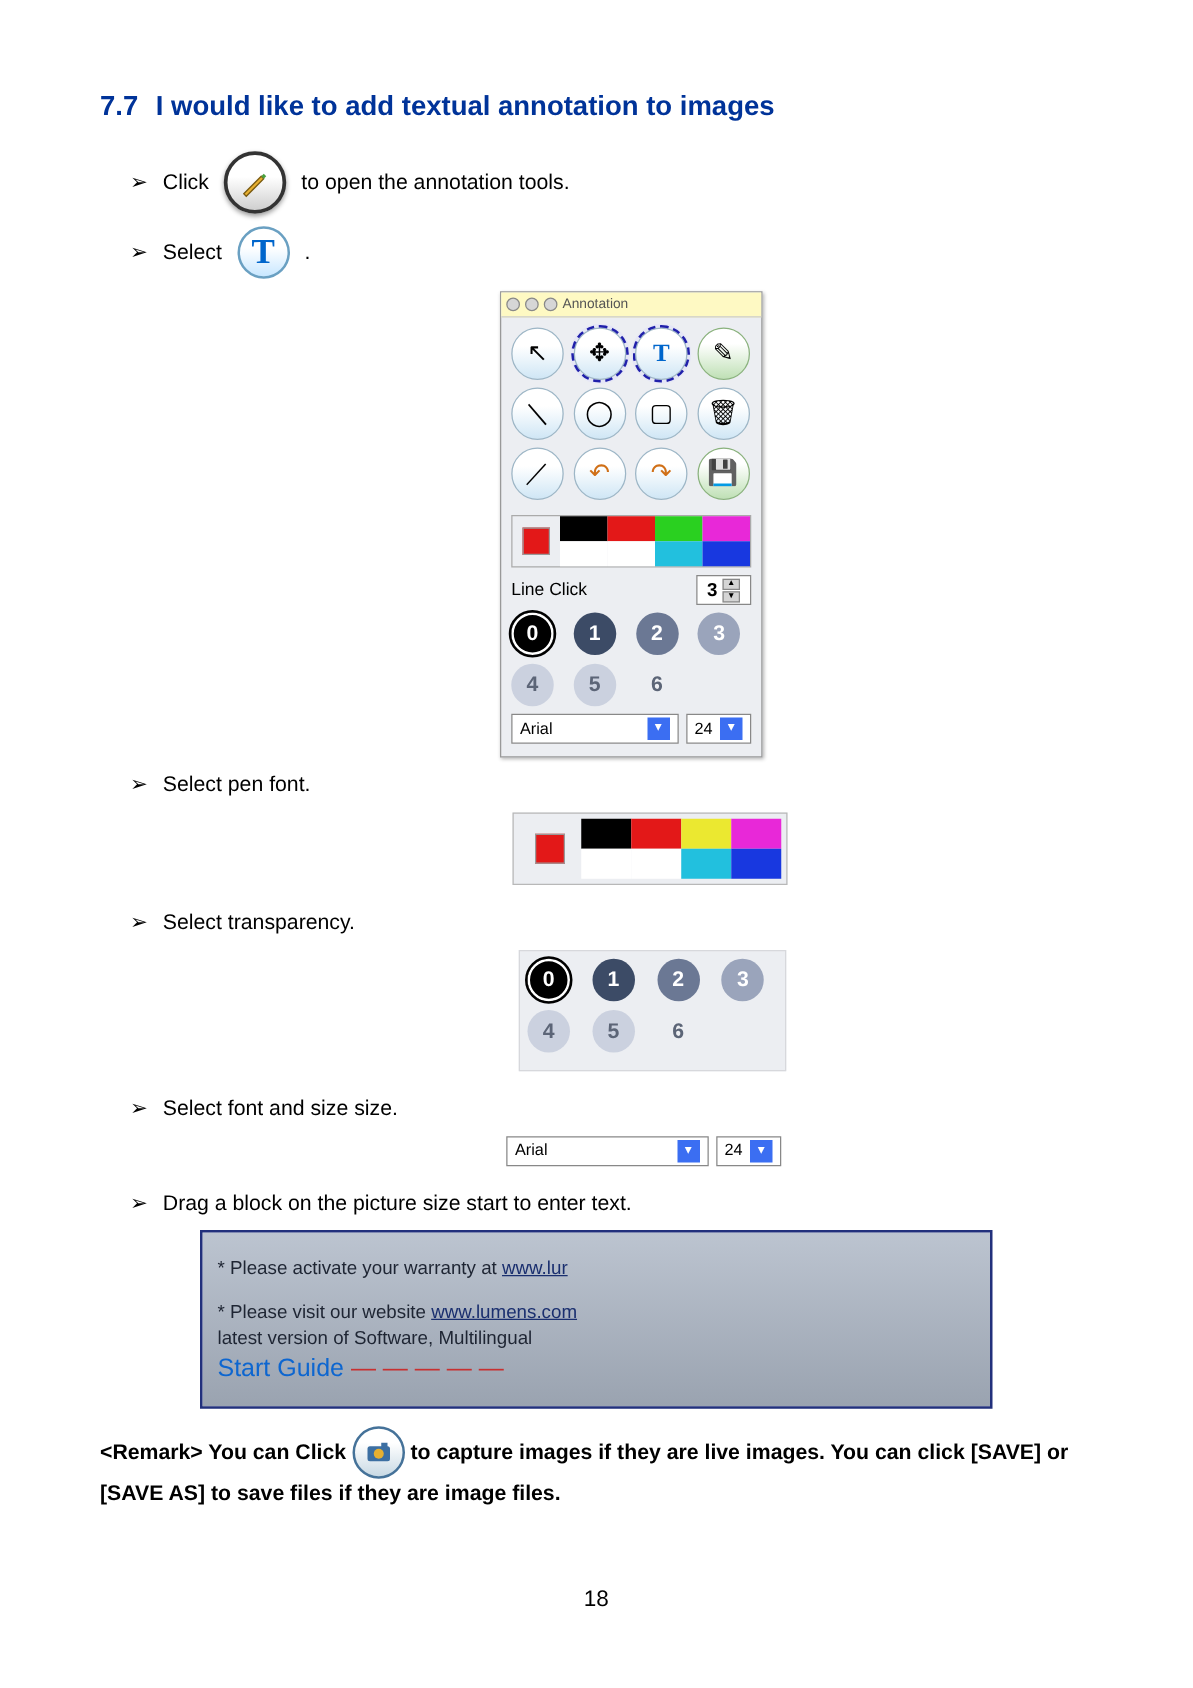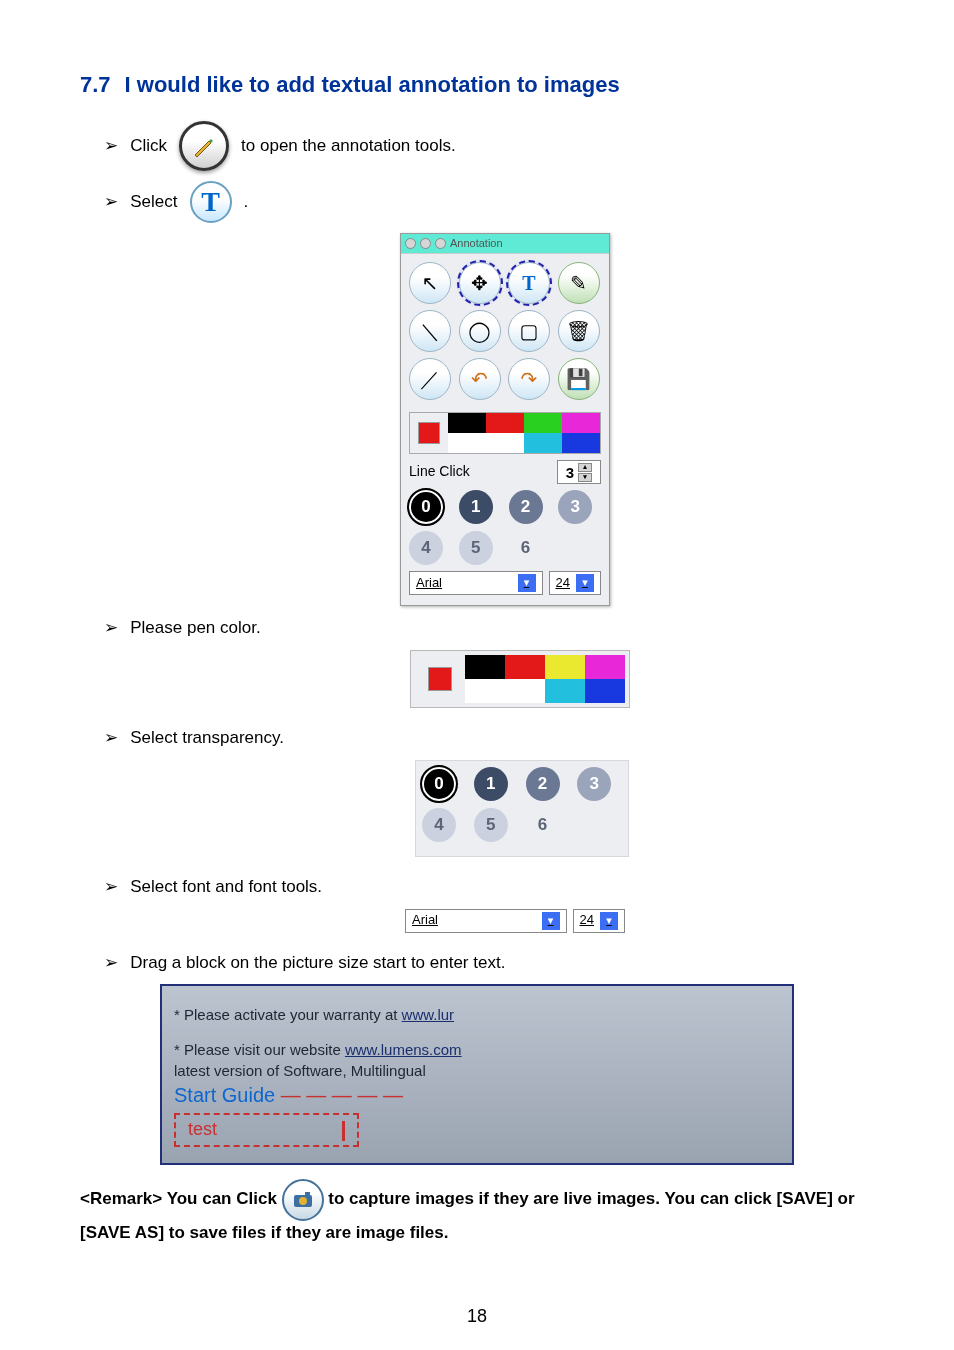--- a/index.html
+++ b/index.html
@@ -62,21 +62,21 @@
     box-shadow: 1px 1px 3px rgba(0,0,0,0.3);
   }
   .panel-title {
     font-size: 11px;
     color: #555;
     padding: 2px 4px;
     display: flex;
     align-items: center;
     gap: 4px;
     border-bottom: 1px solid #ccc;
-    background: #5eead4;
+    background: #fef9c3;
   }
   .traffic { width:9px; height:9px; border-radius:50%; border:1px solid #888; background:#d6d6d6; }
   .tool-grid {
     display: grid;
     grid-template-columns: repeat(4, 1fr);
     gap: 6px;
     padding: 8px;
   }
   .tool-btn {
     width: 40px; height: 40px;
@@ -129,21 +129,20 @@
   }
   .transp.sel { background:#000; outline:2px solid #000; box-shadow: 0 0 0 2px #fff inset;}
   .transp.d1 { background:#3c4b66; }
   .transp.d2 { background:#6b7894; }
   .transp.d3 { background:#9aa4bb; }
   .transp.l { background:#cbd1df; color:#5c6577; }
   .transp.plain { background:#eceef2; color:#5c6577; }
   .font-row {
     display:flex; gap:6px; margin:6px 8px 10px 8px;
     align-items:center;
-    text-decoration:underline;
   }
   .combo {
     background:#fff; border:1px solid #888; height:22px;
     display:flex; align-items:center; padding:0 6px;
     font-size:13px;
   }
   .combo .arrows {
     background:#3b6ef2; color:#fff; width:18px; height:18px;
     display:inline-flex; align-items:center; justify-content:center;
     font-size:11px; margin-left:6px;
@@ -281,21 +280,21 @@
     </div>
     <div class="combo">
       <span>24</span>
       <span class="arrows">▾</span>
     </div>
   </div>
 </div>
 
 <div class="step-row">
   <span class="arrow">➢</span>
-  <span>Please pen color.</span>
+  <span>Select pen font.</span>
 </div>
 
 <div class="detail-swatches">
   <div style="grid-column:1; grid-row:1/3; display:flex;align-items:center;justify-content:center;">
       <div style="width:22px;height:22px;background:#e31818;border:1px solid #999;"></div>
     </div>
   <div class="cell" style="background:#000;"></div>
   <div class="cell" style="background:#e31818;"></div>
   <div class="cell" style="background:#ebe830;"></div>
   <div class="cell" style="background:#e828d8;"></div>
@@ -317,21 +316,21 @@
     <span class="transp d2">2</span>
     <span class="transp d3">3</span>
     <span class="transp l">4</span>
     <span class="transp l">5</span>
     <span class="transp plain">6</span>
   </div>
 </div>
 
 <div class="step-row" style="margin-top:18px;">
   <span class="arrow">➢</span>
-  <span>Select font and font tools.</span>
+  <span>Select font and size size.</span>
 </div>
 
 <div class="detail-font font-row">
   <div class="combo" style="flex:1;">
     <span>Arial</span>
     <span style="flex:1"></span>
     <span class="arrows">▾</span>
   </div>
   <div class="combo">
     <span>24</span>
@@ -349,24 +348,20 @@
     <span>* Please activate your warranty at  </span>
     <a>www.lur</a>
   </div>
   <div class="line1" style="margin-bottom:0;">
     <span>* Please visit our website </span>
     <a>www.lumens.com</a>
   </div>
   <div class="line1" style="margin-bottom:0;">latest  version  of  Software,  Multilingual</div>
   <div class="startguide">
     <span>Start Guide</span><span style="color:#c83030;"> — — — — —</span>
-  </div>
-  <div class="dashbox">
-    <span>test</span>
-    <span style="display:inline-block;width:120px;border-right:3px solid #c83030;height:20px;vertical-align:middle;"></span>
   </div>
 </div>
 
 <div style="margin-top:14px;">
   <span class="remark">&lt;Remark&gt; You can Click</span>
   <span class="capture-btn">
     <svg width="20" height="16" viewBox="0 0 20 16">
         <rect x="1" y="3" width="18" height="12" rx="2" fill="#3c6fa2"></rect>
         <circle cx="10" cy="9" r="4" fill="#e6b030"></circle>
         <rect x="12" y="0" width="5" height="4" fill="#3c6fa2"></rect>

